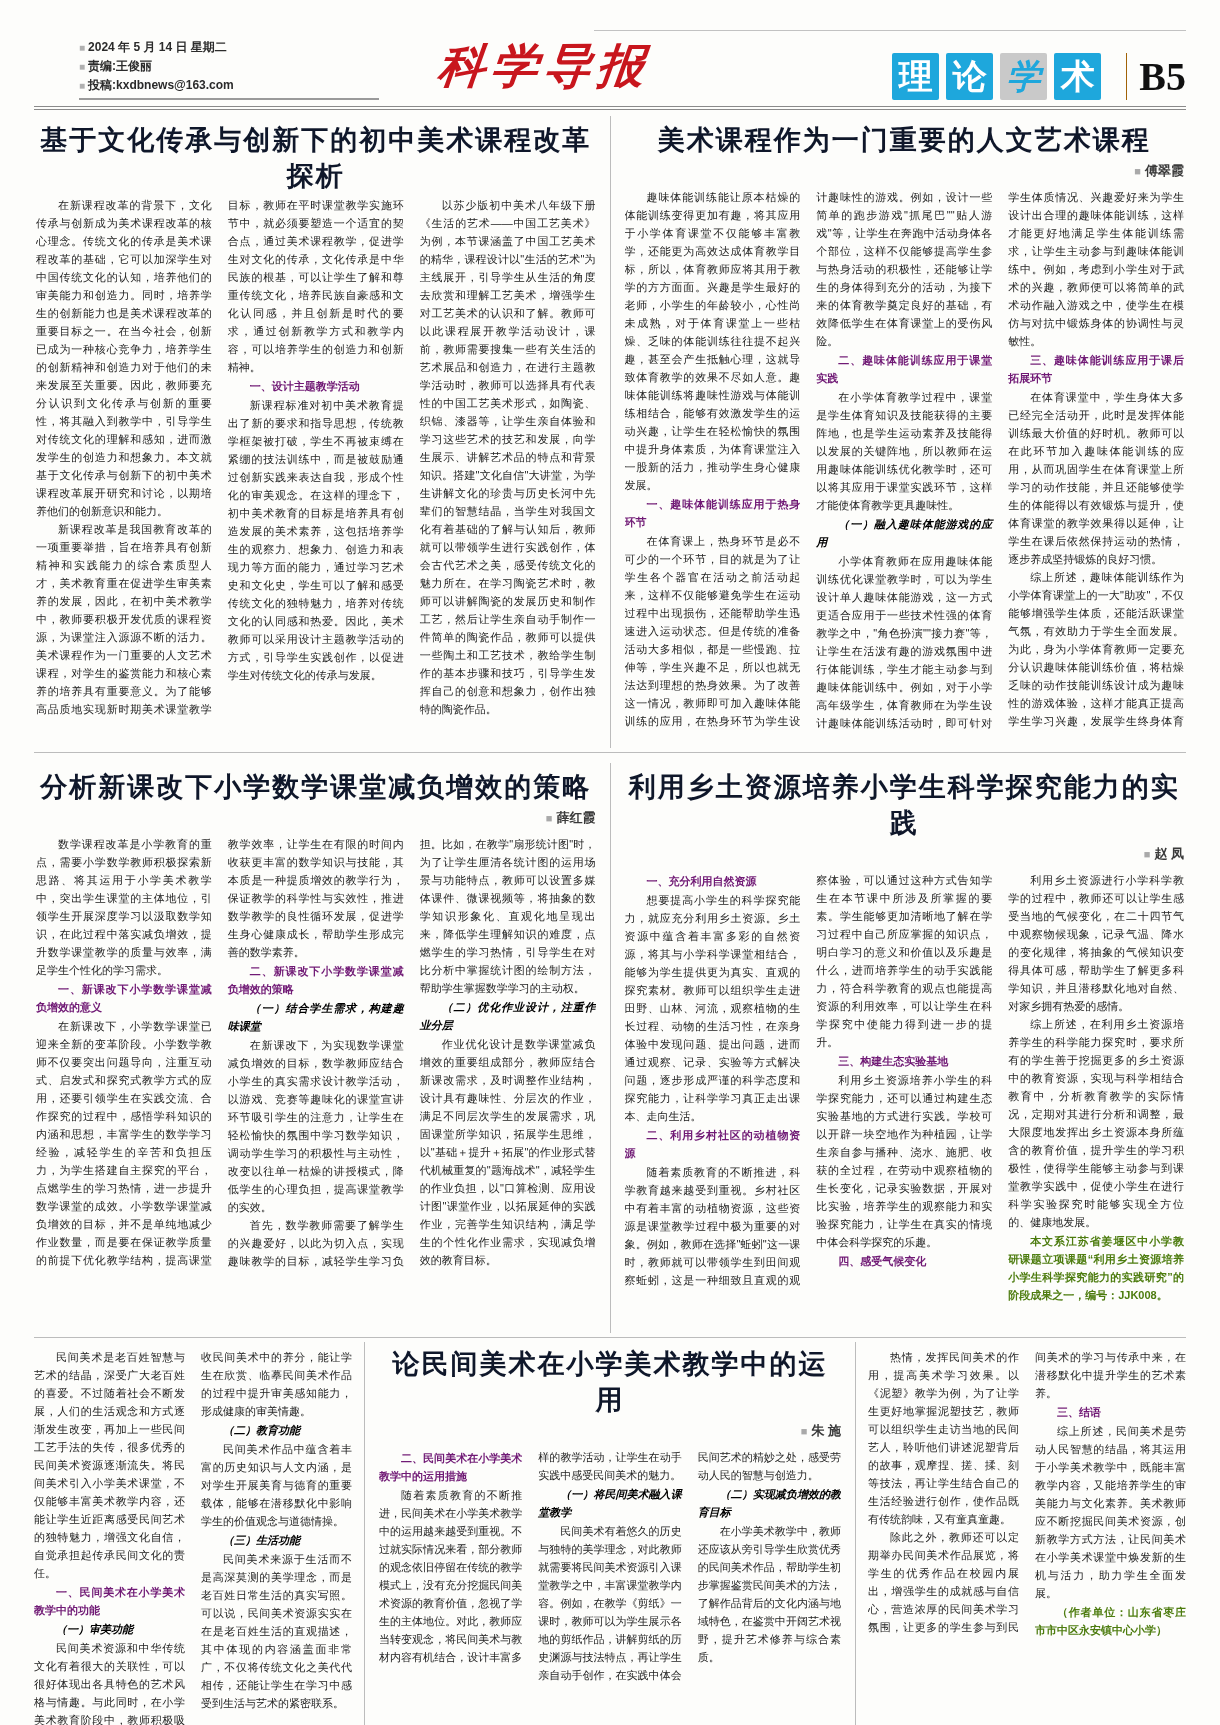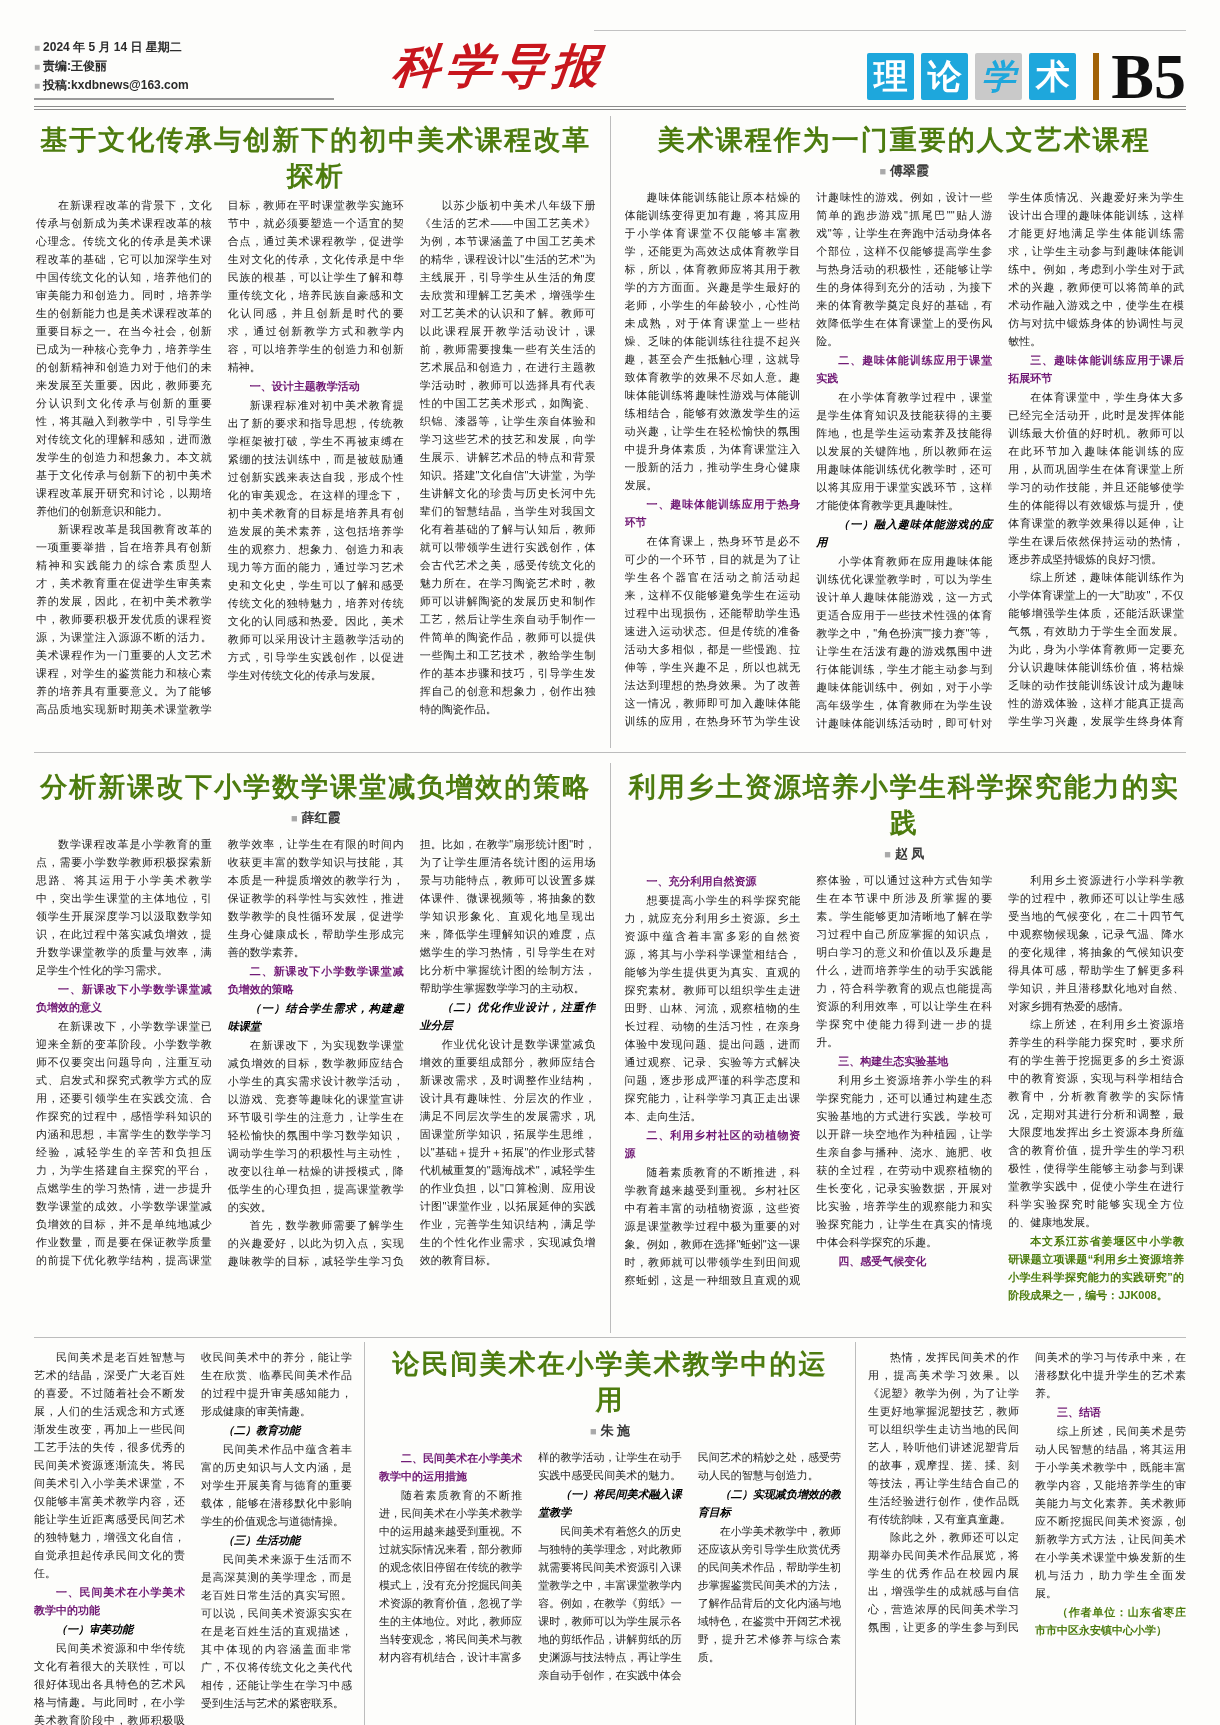--- a/index.html
+++ b/index.html
@@ -4,41 +4,41 @@
 <style>
   html,body{margin:0;padding:0;background:#e8e8e4;}
   .page{width:1220px;height:1725px;margin:0 auto;background:#fdfdfb;color:#1a1a1a;
         font-family:"Liberation Sans",sans-serif;position:relative;overflow:hidden;
         box-sizing:border-box;padding:0 34px;}
   
   .header{position:relative;height:100px;border-bottom:4px double #8a8a8a;
           display:flex;align-items:flex-end;padding-bottom:6px;}
   .topline{position:absolute;top:30px;left:560px;right:0;height:1px;background:#c2c2c2;}
   .header-left{width:300px;font-size:12px;font-weight:bold;color:#2b2b2b;
-               line-height:19px;border-bottom:2px solid #9a9a9a;padding-bottom:3px;}
+               line-height:19px;border-bottom:2px solid #9a9a9a;padding-bottom:3px;margin-left:45px;}
   .header-left .sq{color:#b0b0b0;font-size:10px;margin-right:3px;}
   .masthead{flex:0 0 330px;text-align:center;color:#c8161d;font-family:"DejaVu Serif",serif;
             font-style:italic;font-weight:bold;font-size:47px;letter-spacing:6px;
             transform:skewX(-6deg);padding-bottom:2px;}
   .header-right{flex:1;display:flex;justify-content:flex-end;align-items:flex-end;gap:7px;}
   .logo-char{width:47px;height:47px;display:flex;align-items:center;justify-content:center;
              font-size:34px;font-weight:bold;border-radius:2px;}
   .logo-blue{background:#1ea7dc;color:#ffffff;}
   .logo-gray{background:#c9c9c9;color:#1ea7dc;font-style:italic;font-family:"DejaVu Serif",serif;}
-  .page-no{font-family:"Liberation Serif",serif;font-weight:bold;font-size:64px;
-           line-height:47px;color:#111;margin-left:10px;border-left:6px solid #a16207;padding-left:12px;}
+  .page-no{font-family:"Liberation Serif",serif;font-weight:bold;font-size:40px;
+           line-height:47px;color:#111;margin-left:18px;border-left:1px solid #a16207;padding-left:12px;}
   
   .row{display:flex;}
   .half{flex:1 1 0;min-width:0;padding:8px 2px 0 2px;}
   .vrule{width:1px;background:#bcbcbc;margin:6px 12px 0 12px;}
   .hrule{height:1px;background:#bcbcbc;margin:4px 0;}
   
   .article-title{margin:4px 0 2px 0;font-size:27px;font-weight:bold;text-align:center;
-                 letter-spacing:2px;color:#4d7c0f;}
-  .byline{text-align:center;font-size:13px;font-weight:bold;color:#3a3a3a;margin:4px 0 8px 0;font-family:Liberation Serif, serif;}
+                 letter-spacing:2px;color:#0f172a;}
+  .byline{text-align:right;font-size:13px;font-weight:bold;color:#3a3a3a;margin:4px 0 8px 0;}
   .byline .sq{color:#a9a9a9;font-size:11px;margin-right:4px;}
   .body{font-size:11px;line-height:18px;text-align:justify;color:#222;overflow:hidden;}
   .cols2{column-count:2;column-gap:16px;}
   .cols3{column-count:3;column-gap:16px;}
   .h-top{height:552px;}
   .h-mid{height:462px;}
   .para{text-indent:2em;margin:0;}
   .subhead{font-weight:bold;text-indent:2em;margin:1px 0;color:#701a75;}
   .subsub{font-weight:bold;font-style:italic;text-indent:2em;margin:1px 0;color:#000000;}
   .attrib{font-weight:bold;text-indent:2em;margin:1px 0;color:#4d7c0f;}

